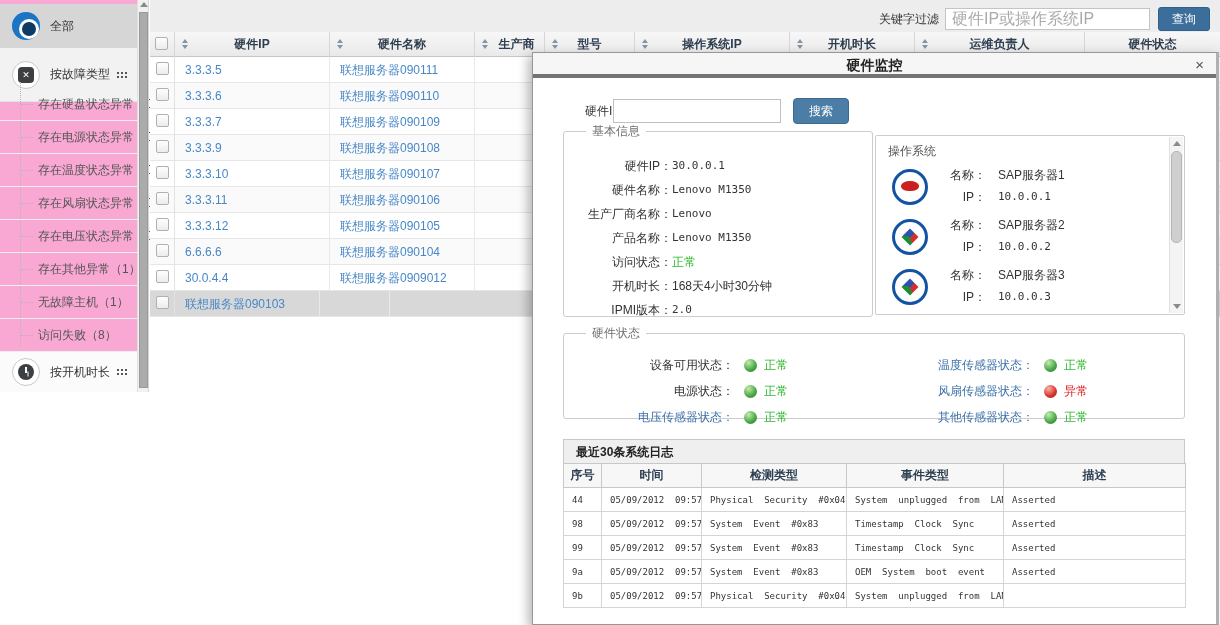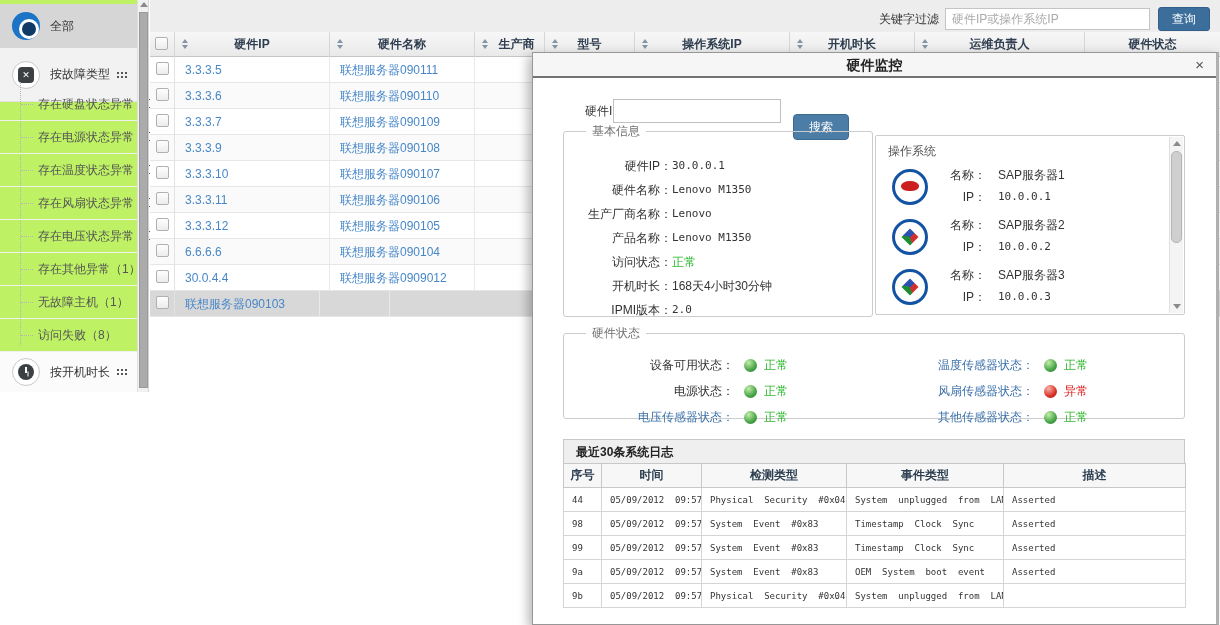--- a/index.html
+++ b/index.html
@@ -1,21 +1,21 @@
 <!DOCTYPE html>
 <html><head>
 <meta charset="utf-8">
 <style>
   * { margin:0; padding:0; box-sizing:border-box; }
   html,body { width:1220px; height:625px; }
   body { font-family:"Liberation Sans","DejaVu Sans",sans-serif; font-size:12px; color:#333; background:#fff; overflow:hidden; }
   .page { position:relative; width:1220px; height:625px; background:#fff; overflow:hidden; }
 
   
-  .sidebar { position:absolute; left:0; top:0; width:137px; height:392px; background:#bef264; }
+  .sidebar { position:absolute; left:0; top:0; width:137px; height:392px; background:#f9a8d4; }
   .sb-item { display:flex; align-items:center; cursor:pointer; }
   .sb-all { position:absolute; left:0; top:4px; width:137px; height:44px; background:#d6d6d6; }
   .sb-group1 { position:absolute; left:0; top:48px; width:137px; height:54px; background:#f2f2f2; border-bottom:1px solid #e3e3e3; }
   .sb-group2 { position:absolute; left:0; top:352px; width:137px; height:40px; background:#fbfbfb; }
   .sb-ico { width:28px; height:28px; border-radius:50%; margin-left:12px; position:relative; flex:none; }
   .ico-target { background:#1b74c5; }
   .ico-target::after { content:""; position:absolute; left:7px; top:7px; width:14px; height:14px; border-radius:50%; background:#0f3a66; border:3px solid #fff; }
   .ico-ring { background:#fff; border:1px solid #c9c9c9; }
   .ico-fault::after { content:"✕"; position:absolute; left:5px; top:5px; width:16px; height:16px; border-radius:4px; background:#3c4043; color:#fff; font-size:9px; font-weight:bold; text-align:center; line-height:16px; }
   .ico-clock::after { content:""; position:absolute; left:5px; top:5px; width:16px; height:16px; border-radius:50%; background:#3c4043; }
@@ -29,21 +29,21 @@
 
   
   .sb-scroll { position:absolute; left:137px; top:0; width:12px; height:392px; background:#f1f1f1; border-left:1px solid #e0e0e0; border-right:1px solid #d5d5d5; }
   .sb-scroll .arr { position:absolute; left:2px; top:2px; width:0; height:0; border-left:4px solid transparent; border-right:4px solid transparent; border-bottom:5px solid #8a8a8a; }
   .sb-scroll .thumb { position:absolute; left:1px; top:12px; width:9px; height:376px; background:#ababab; border:1px solid #9a9a9a; }
 
   
   .content { position:absolute; left:150px; top:0; width:1070px; height:625px; }
   .toolbar { position:absolute; left:0; top:0; width:1070px; height:39px; background:#ededed; border-bottom:1px solid #cfcfcf; display:flex; align-items:center; justify-content:flex-end; }
   .toolbar .flt-label { margin-right:6px; color:#333; }
-  .toolbar input { width:205px; height:22px; border:1px solid #c4c4c4; padding:0 6px; font-size:12px; color:#333; font-family:inherit; }
+  .toolbar input { width:205px; height:22px; border:1px solid #c4c4c4; padding:0 6px; font-size:16px; color:#333; font-family:inherit; }
   .toolbar input::placeholder { color:#aaa; }
   .btn-query { margin-left:8px; margin-right:10px; width:52px; height:24px; background:#3c6e9b; border:1px solid #32608a; border-radius:3px; color:#fff; font-size:12px; cursor:pointer; font-family:inherit; }
 
   
   .grid-head { position:absolute; left:0; top:32px; width:1070px; height:25px; display:flex; background:linear-gradient(#f7f7f7,#e9e9e9); border-bottom:1px solid #c5c5c5; }
   .th { position:relative; border-right:1px solid #d6d6d6; height:25px; flex:none; }
   .th-label { display:block; text-align:center; line-height:25px; font-weight:bold; color:#2e3d4f; overflow:hidden; white-space:nowrap; }
   .sort { position:absolute; left:7px; top:7px; cursor:pointer; }
   .sort i { display:block; width:0; height:0; border-left:3px solid transparent; border-right:3px solid transparent; }
   .sort i.up { border-bottom:4px solid #8594a4; margin-bottom:2px; }
@@ -57,27 +57,27 @@
   .td.cb { width:25px; text-align:center; border-right:1px solid #e2e2e2; }
   .td.cb .checkbox { vertical-align:middle; margin-top:-3px; }
   .td.c-ip { width:155px; padding-left:10px; border-right:1px solid #e9e9e9; }
   .td.c-name { width:145px; padding-left:10px; border-right:1px solid #e9e9e9; }
   .td.c-fill1 { width:70px; border-right:1px solid #e9e9e9; }
   .td.c-fill2 { flex:1; }
   a.cell-link { color:#4787c8; text-decoration:none; cursor:pointer; white-space:nowrap; }
 
   
   .modal { position:absolute; left:532px; top:52px; width:687px; height:573px; background:#fff; border:1px solid #979797; border-right:3px solid #b0b0b0; box-shadow:-4px 4px 10px rgba(0,0,0,.28); }
-  .modal-bar { position:relative; height:25px; background:#f6f6f6; border-bottom:2px solid #737373; }
+  .modal-bar { position:relative; height:25px; background:#f6f6f6; border-bottom:4px solid #737373; }
   .modal-title { text-align:center; line-height:25px; font-size:14px; font-weight:bold; color:#222; }
   .modal-close { position:absolute; right:12px; top:3px; font-size:15px; color:#555; cursor:pointer; }
   .m-search { position:absolute; left:0; top:45px; width:100%; height:26px; }
   .m-search .lbl { position:absolute; left:52px; top:5px; color:#333; }
   .m-search input { position:absolute; left:80px; top:1px; width:168px; height:24px; border:1px solid #c0c0c0; padding:0 5px; font-family:inherit; font-size:12px; }
-  .btn-search { position:absolute; left:260px; top:16px; width:56px; height:26px; background:#4c7da6; border:1px solid #3c6a8f; border-radius:4px; color:#fff; font-size:12px; cursor:pointer; font-family:inherit; }
+  .btn-search { position:absolute; left:260px; top:0; width:56px; height:26px; background:#4c7da6; border:1px solid #3c6a8f; border-radius:4px; color:#fff; font-size:12px; cursor:pointer; font-family:inherit; }
 
   fieldset { border:1px solid #ccc; border-radius:3px; position:absolute; }
   legend { font-size:12px; color:#707070; padding:0 6px; margin-left:22px; }
   .fs-basic { left:30px; top:70px; width:310px; height:194px; }
   .bi-rows { padding-top:14px; }
   .bi-row { display:flex; height:24px; line-height:24px; }
   .bi-lbl { width:108px; text-align:right; color:#333; flex:none; }
   .bi-val { font-family:"DejaVu Sans Mono",monospace; font-size:11px; color:#333; white-space:nowrap; }
   .bi-val.cn { font-family:inherit; font-size:12px; }
   .green-txt { color:#2db82d; font-family:inherit; font-size:12px; }

